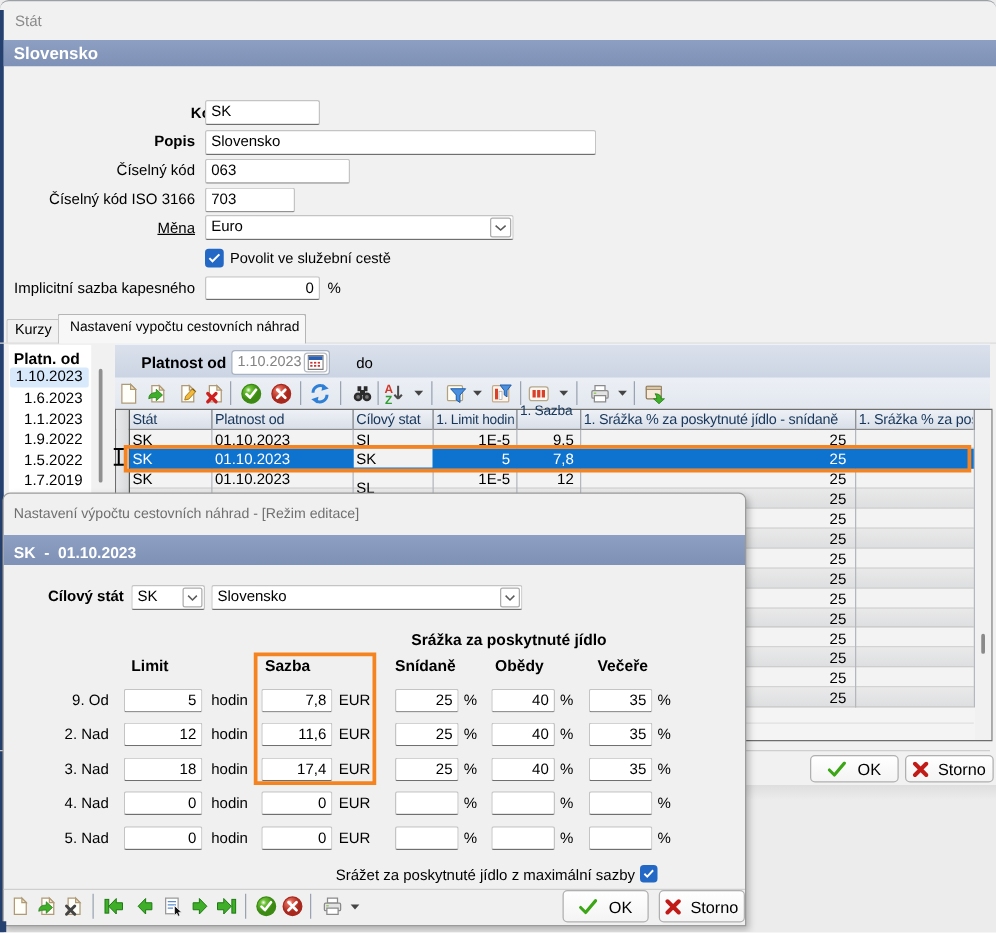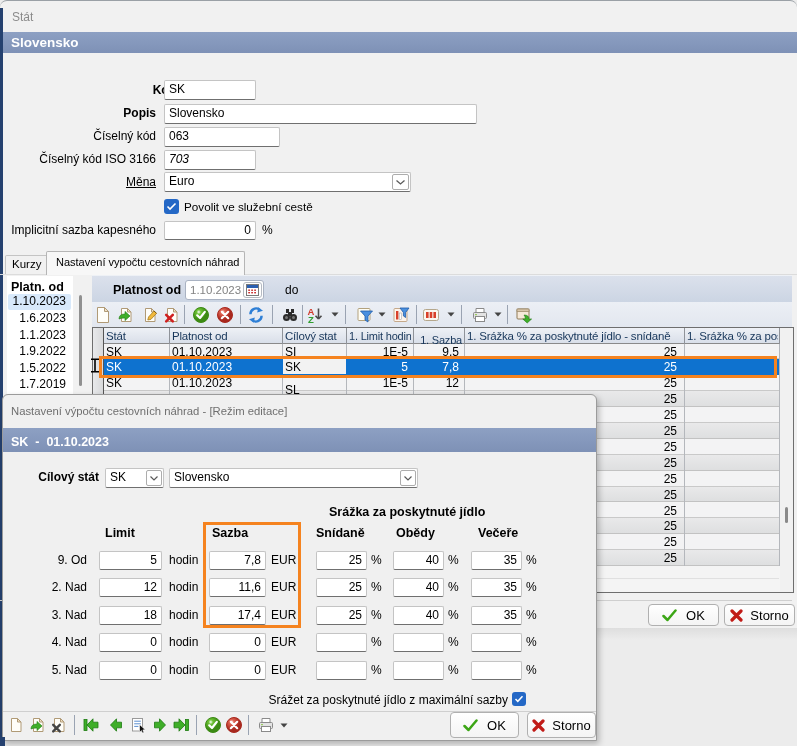--- a/index.html
+++ b/index.html
@@ -34,21 +34,21 @@
 <div class="rlbl b" style="left:0;top:80.5px;width:176px;">Kód</div>
 <div class="rlbl b" style="left:0;top:104px;width:156px;">Popis</div>
 <div class="rlbl" style="left:0;top:127px;width:156px;">Číselný kód</div>
 <div class="rlbl" style="left:0;top:150px;width:156px;">Číselný kód ISO 3166</div>
 <div class="rlbl" style="left:0;top:173px;width:156px;"><span style="text-decoration:underline;">Měna</span></div>
 <div class="rlbl" style="left:0;top:221px;width:156px;">Implicitní sazba kapesného</div>
 
 <div class="inp" style="left:164px;top:80px;width:92px;height:20px;">SK</div>
 <div class="inp" style="left:164px;top:103.5px;width:313px;height:20px;">Slovensko</div>
 <div class="inp" style="left:164px;top:126.5px;width:116px;height:20px;">063</div>
-<div class="inp" style="left:164px;top:149.5px;width:92px;height:20px;font-style:italic;">703</div>
+<div class="inp" style="left:164px;top:149.5px;width:72px;height:20px;">703</div>
 <div class="inp" style="left:164px;top:172px;width:247px;height:20px;">Euro</div>
 <div class="ddb" style="left:392px;top:174px;width:17px;height:16px;"></div>
 <svg class="abs" style="left:395px;top:179px;" width="11" height="7" viewBox="0 0 11 7">
       <path d="M1.5 1.5 L5.5 5 L9.5 1.5" fill="none" stroke="#5a5a5a" stroke-width="1.3"></path>
     </svg>
 <div class="abs" id="cb1" style="left:164px;top:199px;width:15px;height:15px;background:#2468c6;border-radius:3px;"></div>
 <svg class="abs" style="left:166px;top:202px;" width="11" height="9" viewBox="0 0 11 9">
       <path d="M1.5 4.5 L4 7 L9.5 1.5" fill="none" stroke="#fff" stroke-width="1.6"></path>
     </svg>
 <div class="lbl" style="left:184px;top:197px;font-size:11.7px;">Povolit ve služební cestě</div>
@@ -92,21 +92,21 @@
 <div class="lbl" style="left:285px;top:281px;">do</div>
 
 <div class="abs" style="left:92px;top:302px;width:700px;height:25px;background:linear-gradient(#eceff5,#e2e7ef);"></div>
 
 <div class="abs" id="grid" style="left:92px;top:327px;width:702px;height:266px;background:#f4f4f4;border:1px solid #6e6e6e;box-sizing:border-box;"></div>
 <div class="abs" style="left:93px;top:328px;width:686px;height:16px;background:linear-gradient(#eef1f6,#d9dfe9);border-bottom:1px solid #8a8a8a;box-sizing:border-box;"></div>
 <div class="lbl" style="left:106px;top:328px;width:61px;line-height:16px;height:16px;color:#17365a;font-size:11.5px;letter-spacing:-0.2px;overflow:hidden;">Stát</div>
 <div class="lbl" style="left:172px;top:328px;width:108px;line-height:16px;height:16px;color:#17365a;font-size:11.5px;letter-spacing:-0.2px;overflow:hidden;">Platnost od</div>
 <div class="lbl" style="left:285px;top:328px;width:59px;line-height:16px;height:16px;color:#17365a;font-size:11.5px;letter-spacing:-0.2px;overflow:hidden;">Cílový stat</div>
 <div class="lbl" style="left:349px;top:328px;width:62px;line-height:16px;height:16px;color:#17365a;font-size:11px;letter-spacing:-0.2px;overflow:hidden;">1. Limit hodin</div>
-<div class="lbl" style="left:416px;top:332px;width:46px;line-height:16px;height:16px;color:#17365a;font-size:11px;letter-spacing:-0.2px;overflow:hidden;text-align:right;">1. Sazba</div>
+<div class="lbl" style="left:416px;top:321px;width:46px;line-height:16px;height:16px;color:#17365a;font-size:11px;letter-spacing:-0.2px;overflow:hidden;">1. Sazba</div>
 <div class="lbl" style="left:467px;top:328px;width:214px;line-height:16px;height:16px;color:#17365a;font-size:11.5px;letter-spacing:-0.2px;overflow:hidden;">1. Srážka % za poskytnuté jídlo - snídaně</div>
 <div class="lbl" style="left:687px;top:328px;width:91px;line-height:16px;height:16px;color:#17365a;font-size:11.5px;letter-spacing:-0.2px;overflow:hidden;">1. Srážka % za pos</div>
 <div class="abs" style="left:93px;top:328px;width:10.5px;height:238.1px;background:linear-gradient(90deg,#e8e9eb,#d8d9db);border-right:1px solid #555;box-sizing:border-box;"></div>
 <div class="abs" style="left:103.5px;top:343.5px;width:675.5px;height:15.9px;background:#f3f3f4;border-bottom:1px solid #c9c9c9;box-sizing:border-box;"></div>
 <div class="abs" style="left:103.5px;top:359.4px;width:675.5px;height:15.9px;background:linear-gradient(#e9e9ea,#dedfe0);border-bottom:1px solid #c2c2c2;box-sizing:border-box;"></div>
 <div class="abs" style="left:103.5px;top:375.3px;width:675.5px;height:15.9px;background:#f3f3f4;border-bottom:1px solid #c9c9c9;box-sizing:border-box;"></div>
 <div class="abs" style="left:103.5px;top:391.2px;width:675.5px;height:15.9px;background:linear-gradient(#e9e9ea,#dedfe0);border-bottom:1px solid #c2c2c2;box-sizing:border-box;"></div>
 <div class="abs" style="left:103.5px;top:407.1px;width:675.5px;height:15.9px;background:#f3f3f4;border-bottom:1px solid #c9c9c9;box-sizing:border-box;"></div>
 <div class="abs" style="left:103.5px;top:423.0px;width:675.5px;height:15.9px;background:linear-gradient(#e9e9ea,#dedfe0);border-bottom:1px solid #c2c2c2;box-sizing:border-box;"></div>
 <div class="abs" style="left:103.5px;top:438.9px;width:675.5px;height:15.9px;background:#f3f3f4;border-bottom:1px solid #c9c9c9;box-sizing:border-box;"></div>

